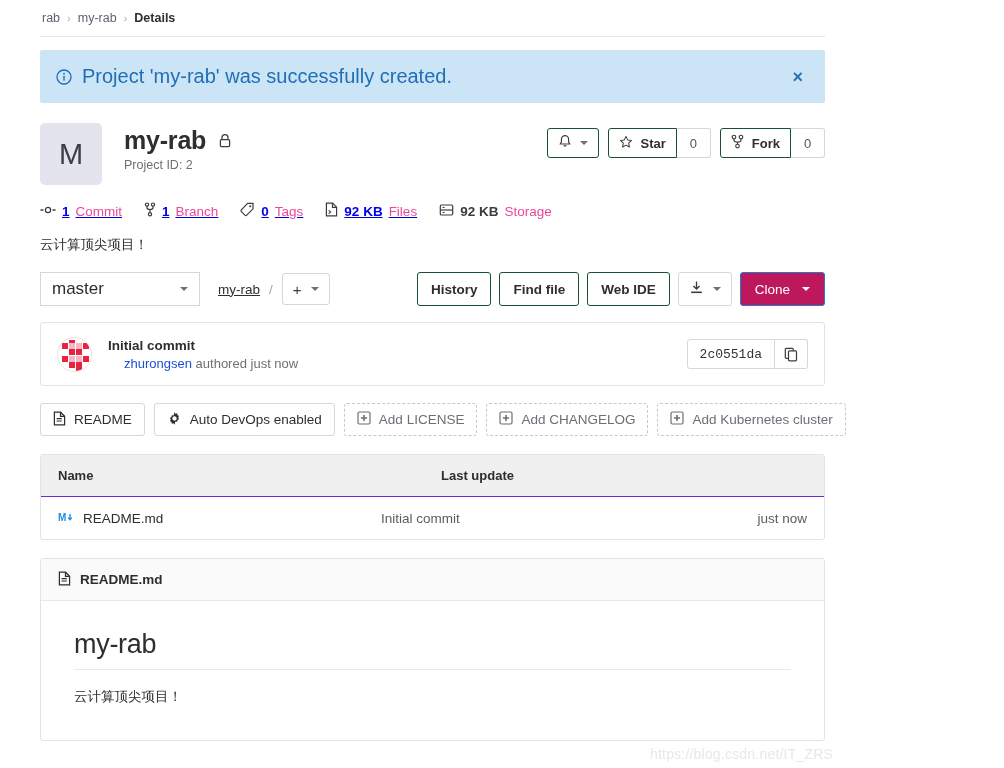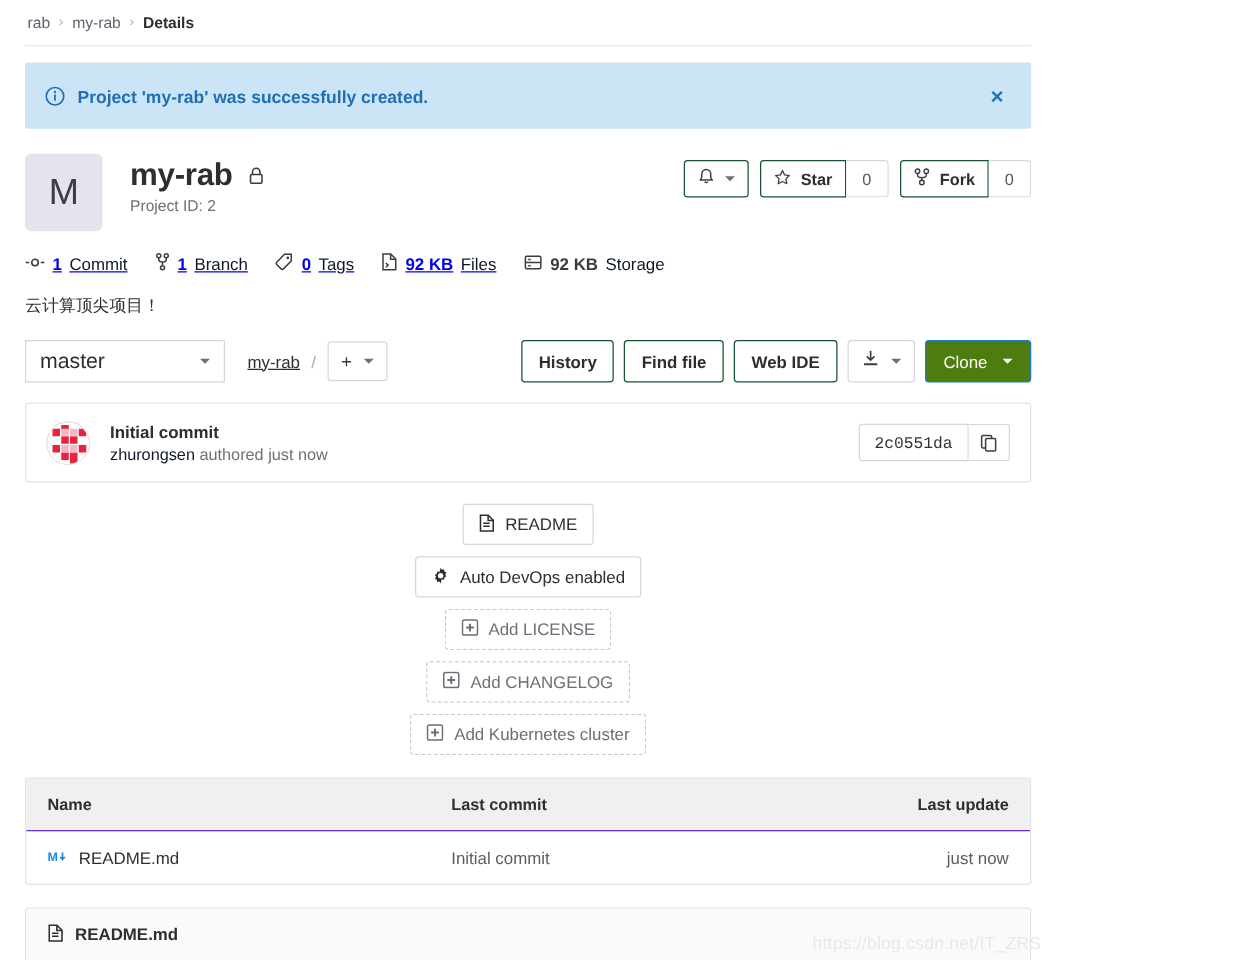--- a/index.html
+++ b/index.html
@@ -4,21 +4,21 @@
 <style>
   * { box-sizing: border-box; }
   html, body {
     margin: 0; padding: 0;
     width: 1004px; height: 768px;
     background: #fff;
     font-family: "Liberation Sans", sans-serif;
     color: #2e2e2e;
     overflow: hidden;
   }
-  .page { position: relative; width: 845px; height: 768px; }
+  .page { position: relative; width: 845px; height: 768px; padding-left: 20px; }
 
   
   .breadcrumb {
     height: 36px;
     display: flex; align-items: center;
     padding: 0 22px;
     font-size: 12.5px;
   }
   .crumb-link { color: #5c6370; text-decoration: none; }
   .crumb-sep { color: #a8acb3; margin: 0 7px; font-size: 11px; }
@@ -29,21 +29,21 @@
   .alert {
     margin: 13px 20px 0 20px;
     background: #cce5f6;
     border-radius: 2px;
     height: 53px;
     display: flex; align-items: center;
     padding: 0 16px;
     position: relative;
   }
   .alert-icon { margin-right: 10px; display: flex; align-items: center; }
-  .alert-text { color: #1f6fb5; font-size: 14px; font-weight: bold; }
+  .alert-text { color: #1f6fb5; font-size: 20px; }
   .alert-close {
     position: absolute; right: 16px; top: 50%; transform: translateY(-50%);
     background: none; border: none; cursor: pointer;
     color: #2a72b5; font-size: 18px; font-weight: bold;
     line-height: 1; padding: 4px 6px;
   }
 
   
   .proj-header {
     display: flex; align-items: flex-start;
@@ -89,21 +89,21 @@
            border-top: 4px solid #707070; display: inline-block; }
 
   
   .stats {
     display: flex; align-items: center; gap: 22px;
     margin: 17px 20px 0 20px;
     font-size: 13.5px; color: #3c3c3c;
   }
   .stat { display: flex; align-items: center; gap: 6px; cursor: pointer; }
   .stat b { font-weight: bold; }
-  .stat span.lbl { color: #0f172a; }
+  .stat span.lbl { color: #ec4899; }
 
   .proj-desc {
     margin: 16px 20px 0 20px;
     font-size: 13.5px; color: #2e2e2e;
   }
 
   
   .toolbar {
     display: flex; align-items: center;
     margin: 18px 20px 0 20px;
@@ -129,21 +129,21 @@
   .toolbar-right {
     position: absolute; right: 0; top: 0;
     display: flex; align-items: center; gap: 8px;
   }
   .btn-tall { height: 34px; font-size: 13.5px; padding: 0 13px; }
   .dl-btn {
     height: 34px; border: 1px solid #d5d7da; border-radius: 3px; background: #fff;
     display: flex; align-items: center; gap: 9px; padding: 0 10px; cursor: pointer;
   }
   .clone-btn {
-    height: 34px; background: #4d7c0f; border: 1px solid #1f78d1;
+    height: 34px; background: #be185d; border: 1px solid #1f78d1;
     border-radius: 3px; color: #fff; font-size: 13.5px;
     display: flex; align-items: center; gap: 12px;
     padding: 0 14px; cursor: pointer; font-family: inherit;
   }
   .caret-white { border-left: 4px solid transparent; border-right: 4px solid transparent;
                  border-top: 4px solid #fff; display: inline-block; }
 
   
   .commit-box {
     margin: 16px 20px 0 20px;
@@ -154,39 +154,38 @@
   }
   .identicon {
     width: 35px; height: 35px; border-radius: 50%;
     background: #fff; flex: 0 0 auto;
     overflow: hidden; position: relative;
     border: 1px solid #f2d9dd;
   }
   .commit-info { margin-left: 16px; }
   .commit-title { font-size: 13.5px; font-weight: bold; color: #2e2e2e; }
   .commit-sub { font-size: 13px; color: #707070; margin-top: 3px; }
-  .commit-sub a { color: #0f172a; text-decoration: none; }
+  .commit-sub a { color: #1d4ed8; text-decoration: none; margin-left: 16px; }
   .sha-group { position: absolute; right: 16px; display: flex; align-items: stretch; }
   .sha {
     border: 1px solid #d5d7da; border-radius: 3px 0 0 3px;
     background: #fff; padding: 0 12px; height: 30px;
     display: flex; align-items: center;
     font-family: "Liberation Mono", monospace; font-size: 13px; color: #333;
   }
   .copy-btn {
     border: 1px solid #d5d7da; border-left: none; border-radius: 0 3px 3px 0;
     background: #fff; width: 33px; height: 30px;
     display: flex; align-items: center; justify-content: center; cursor: pointer;
   }
 
   
   .quick-actions {
     display: flex; align-items: center; gap: 9px;
     margin: 17px 20px 0 20px;
-    flex-direction: column;
   }
   .qa-btn {
     height: 33px; border-radius: 3px; background: #fff;
     display: flex; align-items: center; gap: 8px;
     padding: 0 12px; font-size: 13.5px; cursor: pointer;
     white-space: nowrap; font-family: inherit;
   }
   .qa-solid { border: 1px solid #d5d7da; color: #2e2e2e; }
   .qa-dashed { border: 1px dashed #c6c8cb; color: #6b6f76; }
 
@@ -504,21 +503,20 @@
           <path d="M7 3.9v6.2M3.9 7h6.2" stroke="#6b6f76" stroke-width="1.6"></path>
         </svg>
       </span>
       <span>Add Kubernetes cluster</span>
     </button>
   </div>
 
   <div class="file-table">
     <div class="ft-head">
       <div class="col-name">Name</div>
-      <div class="col-commit">Last commit</div>
       <div class="col-update">Last update</div>
     </div>
     <div class="ft-row">
       <div class="col-name">
         <span>
           <svg width="16" height="11" viewBox="0 0 16 11">
             <text x="0" y="9" font-family="Liberation Sans, sans-serif" font-size="10" font-weight="bold" fill="#1f8ce0">M</text>
             <path d="M12 2v5.2M10.2 5.6L12 7.6l1.8-2" fill="none" stroke="#1f8ce0" stroke-width="1.4"></path>
           </svg>
         </span>

